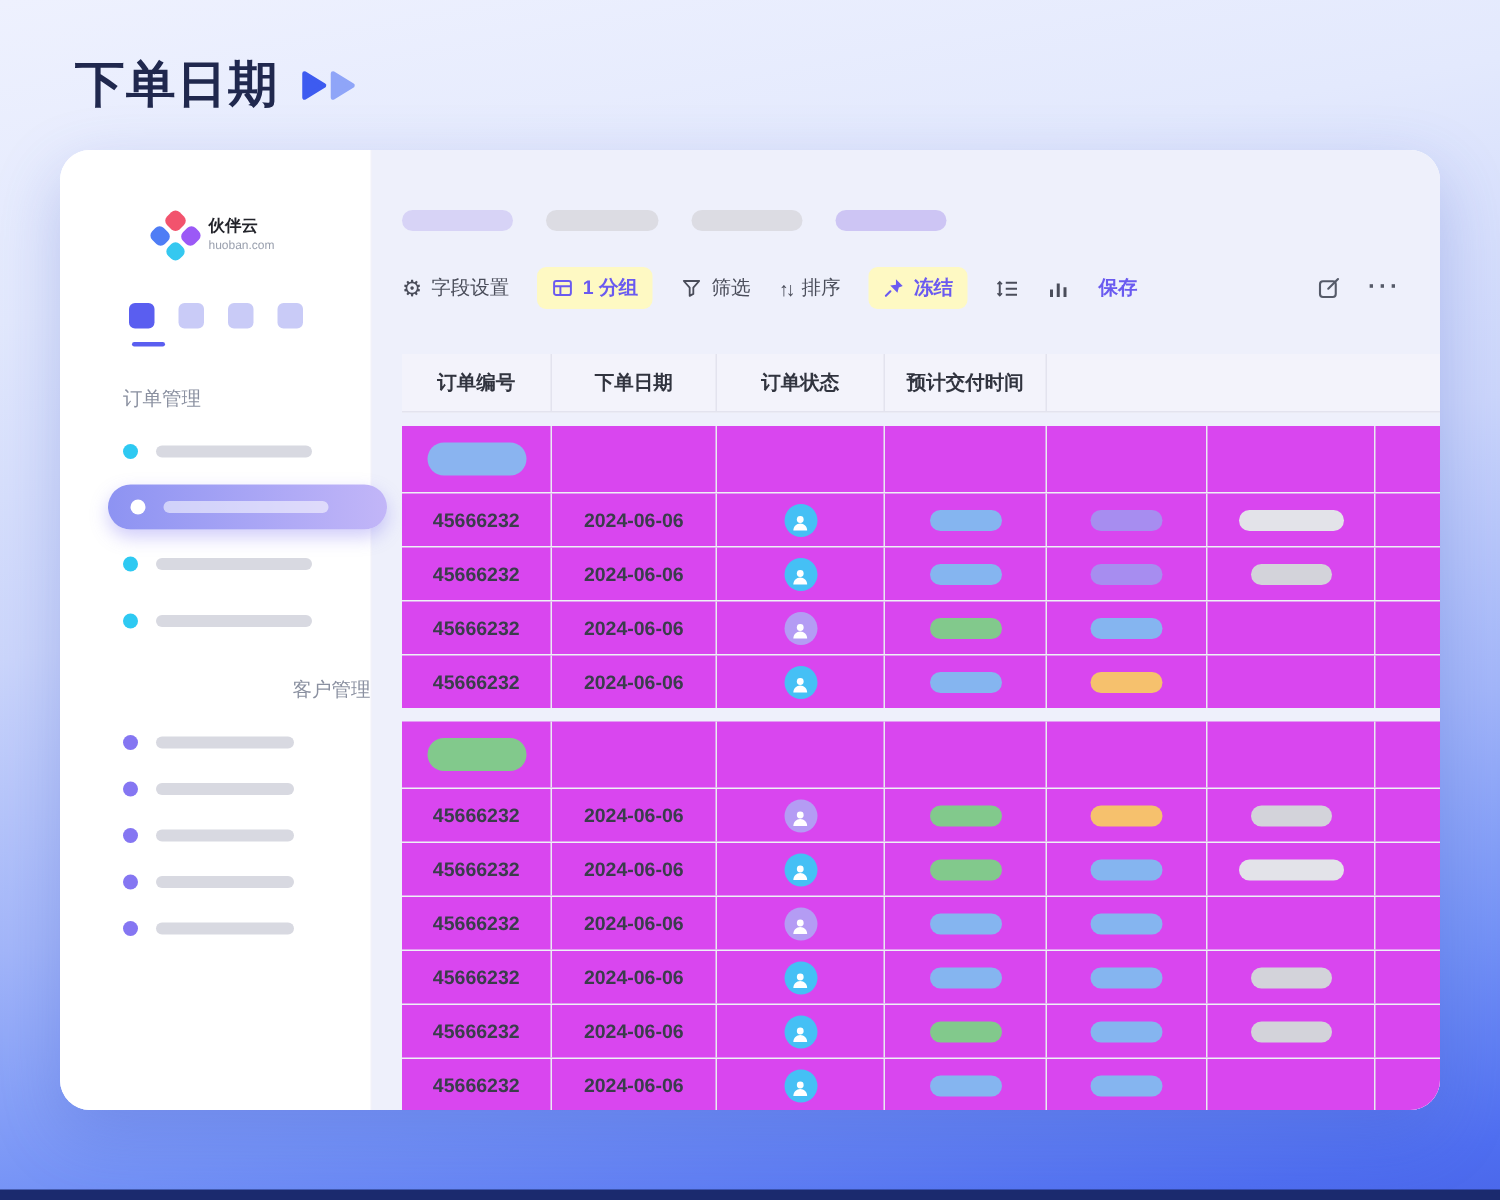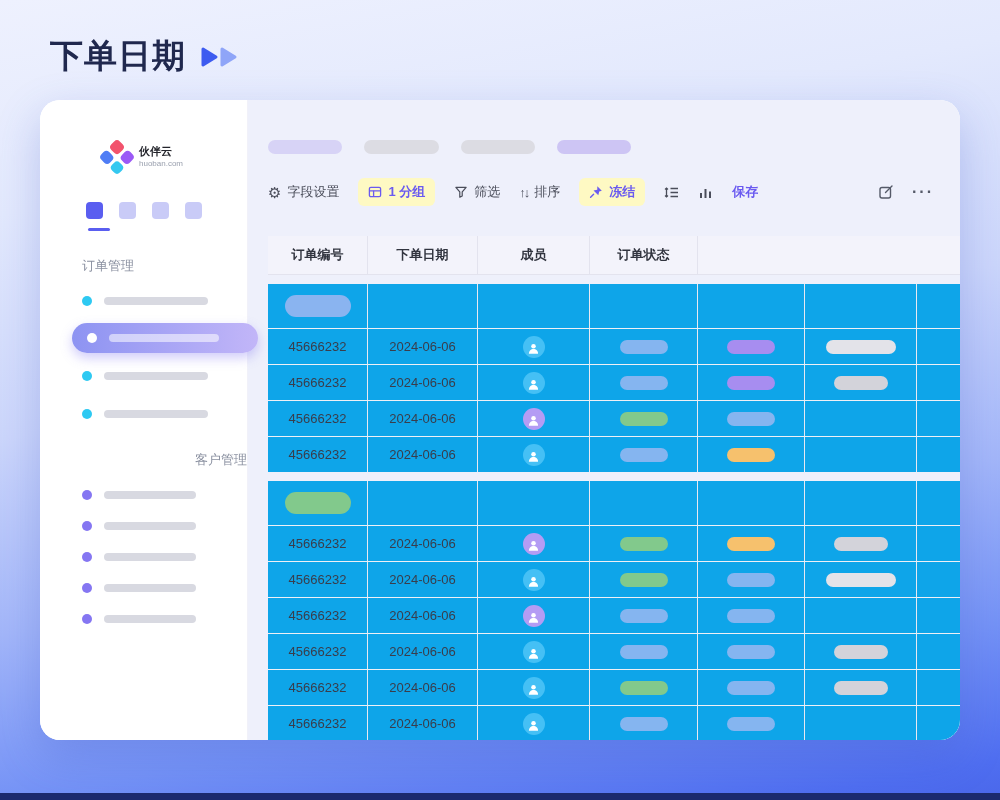--- a/index.html
+++ b/index.html
@@ -57,21 +57,21 @@
   .tb-right{margin-left:auto;display:flex;align-items:center;gap:18px;color:#555a68;}
   .tb-more{font-size:16px;font-weight:bold;letter-spacing:2px;cursor:pointer;line-height:1;}
 
   
   .table{margin-top:30px;font-size:13px;color:#3a3d4b;}
   .grow{display:grid;grid-template-columns:100px 110px 112px 108px 107px 112px 1fr;align-items:stretch;}
   .td{display:flex;align-items:center;justify-content:center;border-right:1px solid #e9e9f2;height:100%;box-sizing:border-box;}
   .grow .td:last-child{border-right:none;}
   .thead{background:#f3f3fb;height:38px;border-bottom:1px solid #e3e3ee;}
   .thead .td{font-weight:700;color:#31343f;border-right:1px solid #e3e3ee;}
-  .group{background:#0ea5e9;margin-top:9px;}
+  .group{background:#d946ef;margin-top:9px;font-weight:bold;}
   .group-head{height:44px;}
   .data-row{height:35px;border-top:1px solid #eef0f6;cursor:pointer;}
   .group-pill{width:66px;height:22px;border-radius:11px;display:inline-block;}
   .status-pill{width:48px;height:14px;border-radius:7px;display:inline-block;}
   .eta-pill{height:14px;border-radius:7px;display:inline-block;}
   .avatar{width:22px;height:22px;border-radius:50%;display:flex;align-items:center;justify-content:center;overflow:hidden;}
   .avatar svg{margin-top:3px;}
 </style>
 </head>
 <body>
@@ -217,22 +217,22 @@
           <path d="M7.5 8.5L14 2" stroke="currentColor" stroke-width="1.4" stroke-linecap="round"></path>
         </svg>
         <span class="tb-more">···</span>
       </div>
     </div>
 
     <div class="table">
       <div class="grow thead" id="thead">
           <div class="td">订单编号</div>
           <div class="td">下单日期</div>
-          <div class="td">成员</div>
           <div class="td">订单状态</div>
+          <div class="td">预计交付时间</div>
           <div class="td"></div>
         </div>
       <div id="tbody">
           <div class="group">
             <div class="grow group-head">
               <div class="td">
                 <span class="group-pill" style="background: rgb(138, 180, 240);"></span>
               </div>
               <div class="td"></div>
               <div class="td"></div>

